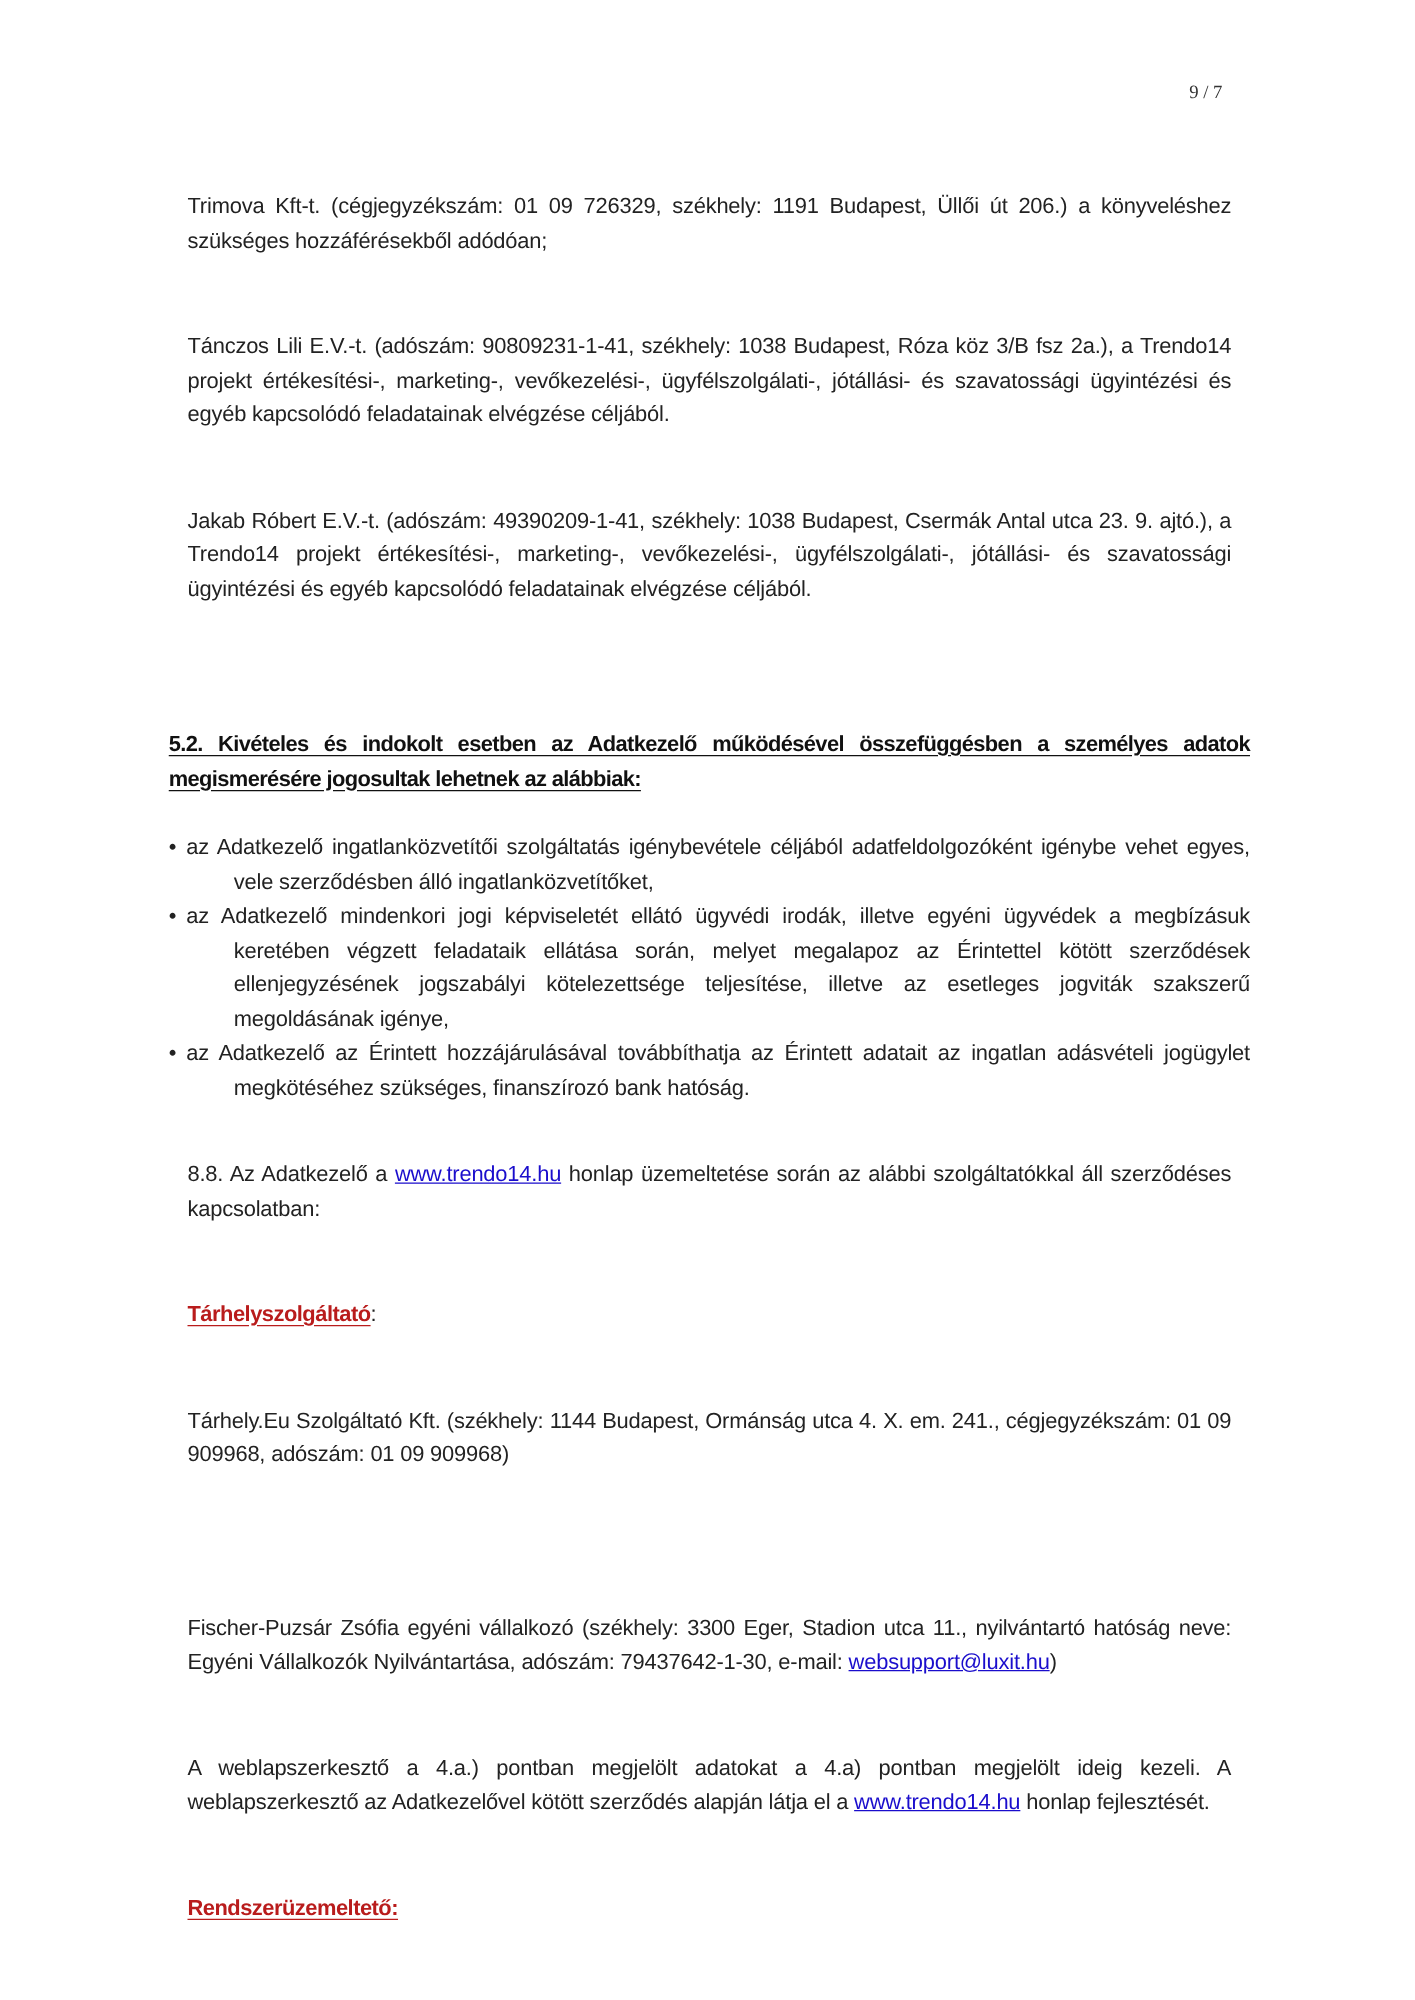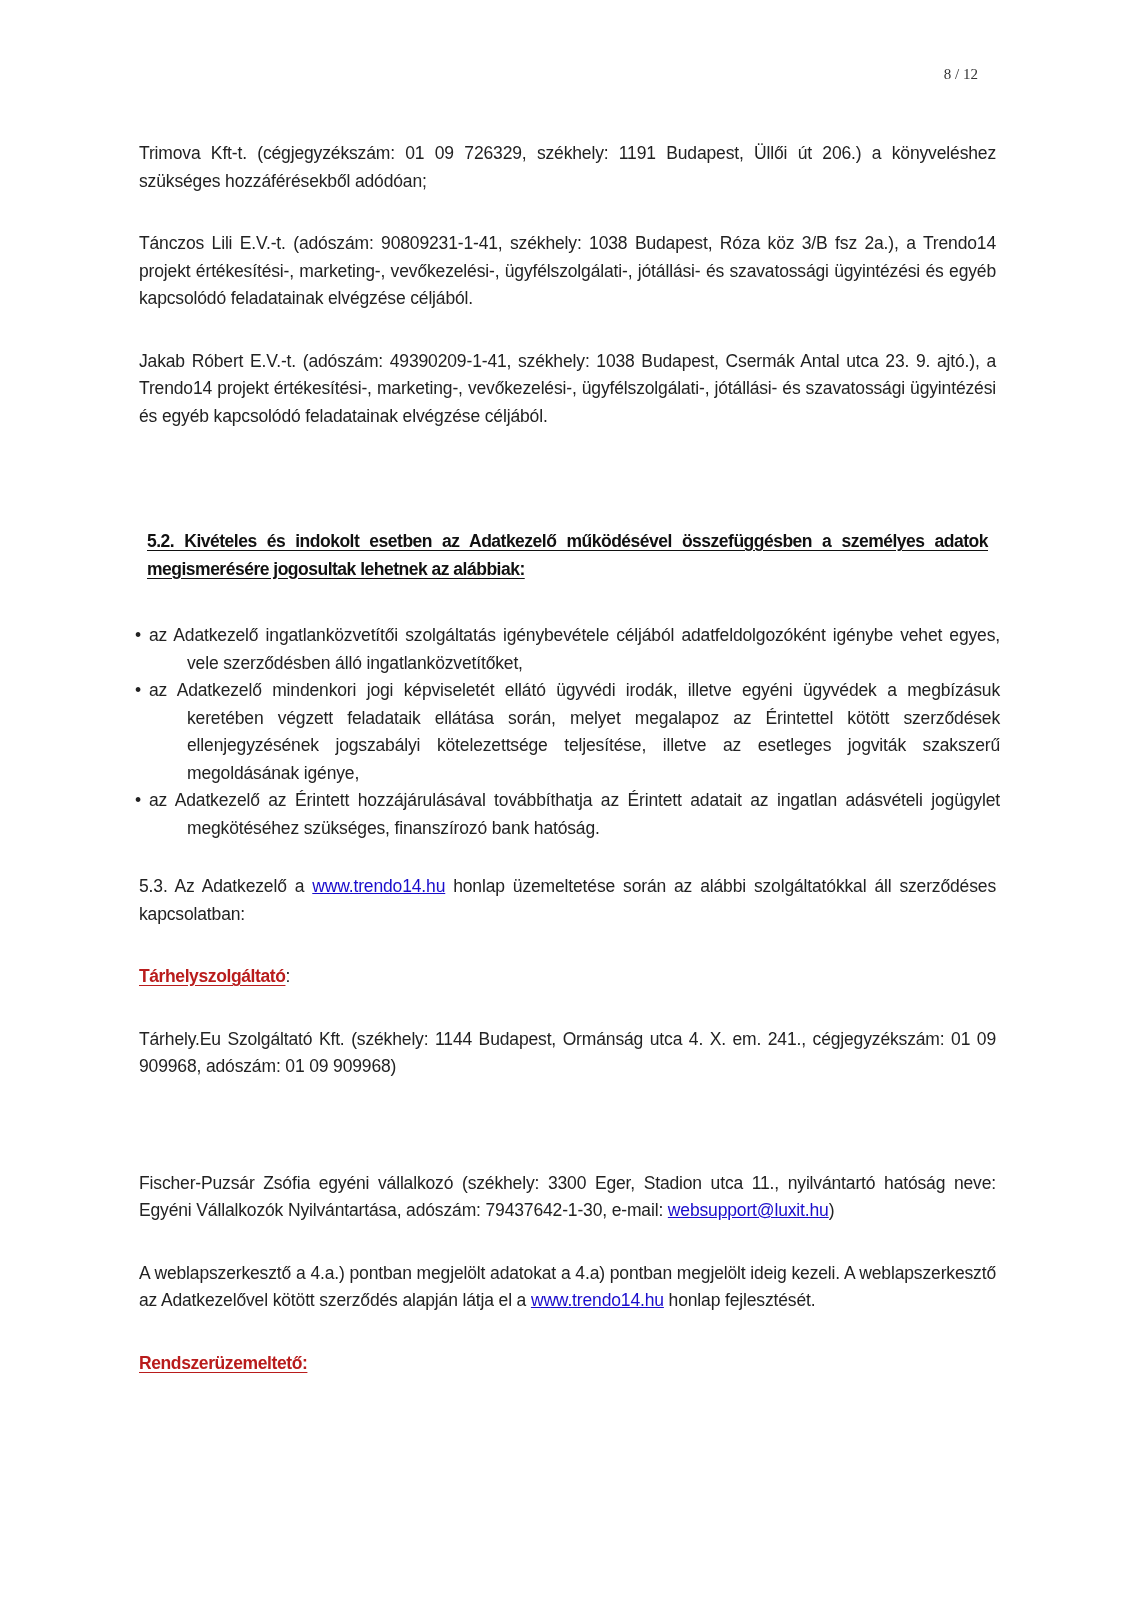--- a/index.html
+++ b/index.html
@@ -8,41 +8,41 @@
     font-family: "Liberation Sans", sans-serif; color: #222;
   }
   .page-num {
     position: absolute; top: 66px; right: 154px;
     font-family: "Liberation Serif", serif; font-size: 15px; color: #333;
   }
   .content {
     position: absolute; left: 135px; top: 136px; width: 865px;
     font-size: 17.5px; line-height: 27.5px; letter-spacing: -0.15px;
   }
-  p { margin: 4px; text-align: justify; }
+  p { margin: 15px; text-align: justify; }
   .gap-s { height: 27px; }
   .gap-l { height: 82px; }
   h3 {
-    margin: 12px; font-weight: normal; font-size: 17.5px; line-height: 27.5px;
+    margin: 0; font-weight: normal; font-size: 17.5px; line-height: 27.5px;
     text-decoration: underline; text-underline-offset: 3px; text-align: justify;
     color: #111;
   }
   .heading-bold { font-weight: bold; letter-spacing: -0.5px; }
   ul.bullets { list-style: none; margin: 0; padding: 0; }
   ul.bullets li {
     position: relative; padding-left: 52px; text-indent: -52px; text-align: justify;
   }
   .bullet-glyph { display: inline-block; width: 14px; text-indent: 0; }
   a.link { color: #1a0dcc; text-decoration: underline; }
   .section-title { font-weight: bold; text-decoration: underline; text-underline-offset: 3px; letter-spacing: -0.4px; color: #b91c1c; }
 </style>
 </head>
 <body>
 
-<div class="page-num">8 / 12</div>
+<div class="page-num">9 / 7</div>
 
 <div class="content">
 
   <p>Trimova Kft-t. (cégjegyzékszám: 01 09 726329, székhely: 1191 Budapest, Üllői út 206.) a könyveléshez szükséges hozzáférésekből adódóan;</p>
   <div class="gap-s"></div>
   <p>Tánczos Lili E.V.-t. (adószám: 90809231-1-41, székhely: 1038 Budapest, Róza köz 3/B fsz 2a.), a Trendo14 projekt értékesítési-, marketing-, vevőkezelési-, ügyfélszolgálati-, jótállási- és szavatossági ügyintézési és egyéb kapcsolódó feladatainak elvégzése céljából.</p>
   <div class="gap-s"></div>
   <p>Jakab Róbert E.V.-t. (adószám: 49390209-1-41, székhely: 1038 Budapest, Csermák Antal utca 23. 9. ajtó.), a Trendo14 projekt értékesítési-, marketing-, vevőkezelési-, ügyfélszolgálati-, jótállási- és szavatossági ügyintézési és egyéb kapcsolódó feladatainak elvégzése céljából.</p>
 
   <div class="gap-l"></div>
@@ -51,21 +51,21 @@
   <div class="gap-s"></div>
 
   <ul class="bullets">
     <li><span class="bullet-glyph">•</span><span>az Adatkezelő ingatlanközvetítői szolgáltatás igénybevétele céljából adatfeldolgozóként igénybe vehet egyes, vele szerződésben álló ingatlanközvetítőket,</span></li>
     <li><span class="bullet-glyph">•</span><span>az Adatkezelő mindenkori jogi képviseletét ellátó ügyvédi irodák, illetve egyéni ügyvédek a megbízásuk keretében végzett feladataik ellátása során, melyet megalapoz az Érintettel kötött szerződések ellenjegyzésének jogszabályi kötelezettsége teljesítése, illetve az esetleges jogviták szakszerű megoldásának igénye,</span></li>
     <li><span class="bullet-glyph">•</span><span>az Adatkezelő az Érintett hozzájárulásával továbbíthatja az Érintett adatait az ingatlan adásvételi jogügylet megkötéséhez szükséges, finanszírozó bank hatóság.</span></li>
   </ul>
 
   <div class="gap-s"></div>
 
-  <p><span>5.3. Az Adatkezelő a </span><a class="link" href="#">www.trendo14.hu</a><span> honlap üzemeltetése során az alábbi szolgáltatókkal áll szerződéses kapcsolatban:</span></p>
+  <p><span>8.8. Az Adatkezelő a </span><a class="link" href="#">www.trendo14.hu</a><span> honlap üzemeltetése során az alábbi szolgáltatókkal áll szerződéses kapcsolatban:</span></p>
 
   <div class="gap-s"></div>
 
   <p><span class="section-title">Tárhelyszolgáltató</span><span>:</span></p>
   <div class="gap-s"></div>
   <p>Tárhely.Eu Szolgáltató Kft. (székhely: 1144 Budapest, Ormánság utca 4. X. em. 241., cégjegyzékszám: 01 09 909968, adószám: 01 09 909968)</p>
   <div class="gap-s"></div>
 
   <div class="gap-s"></div>
 

